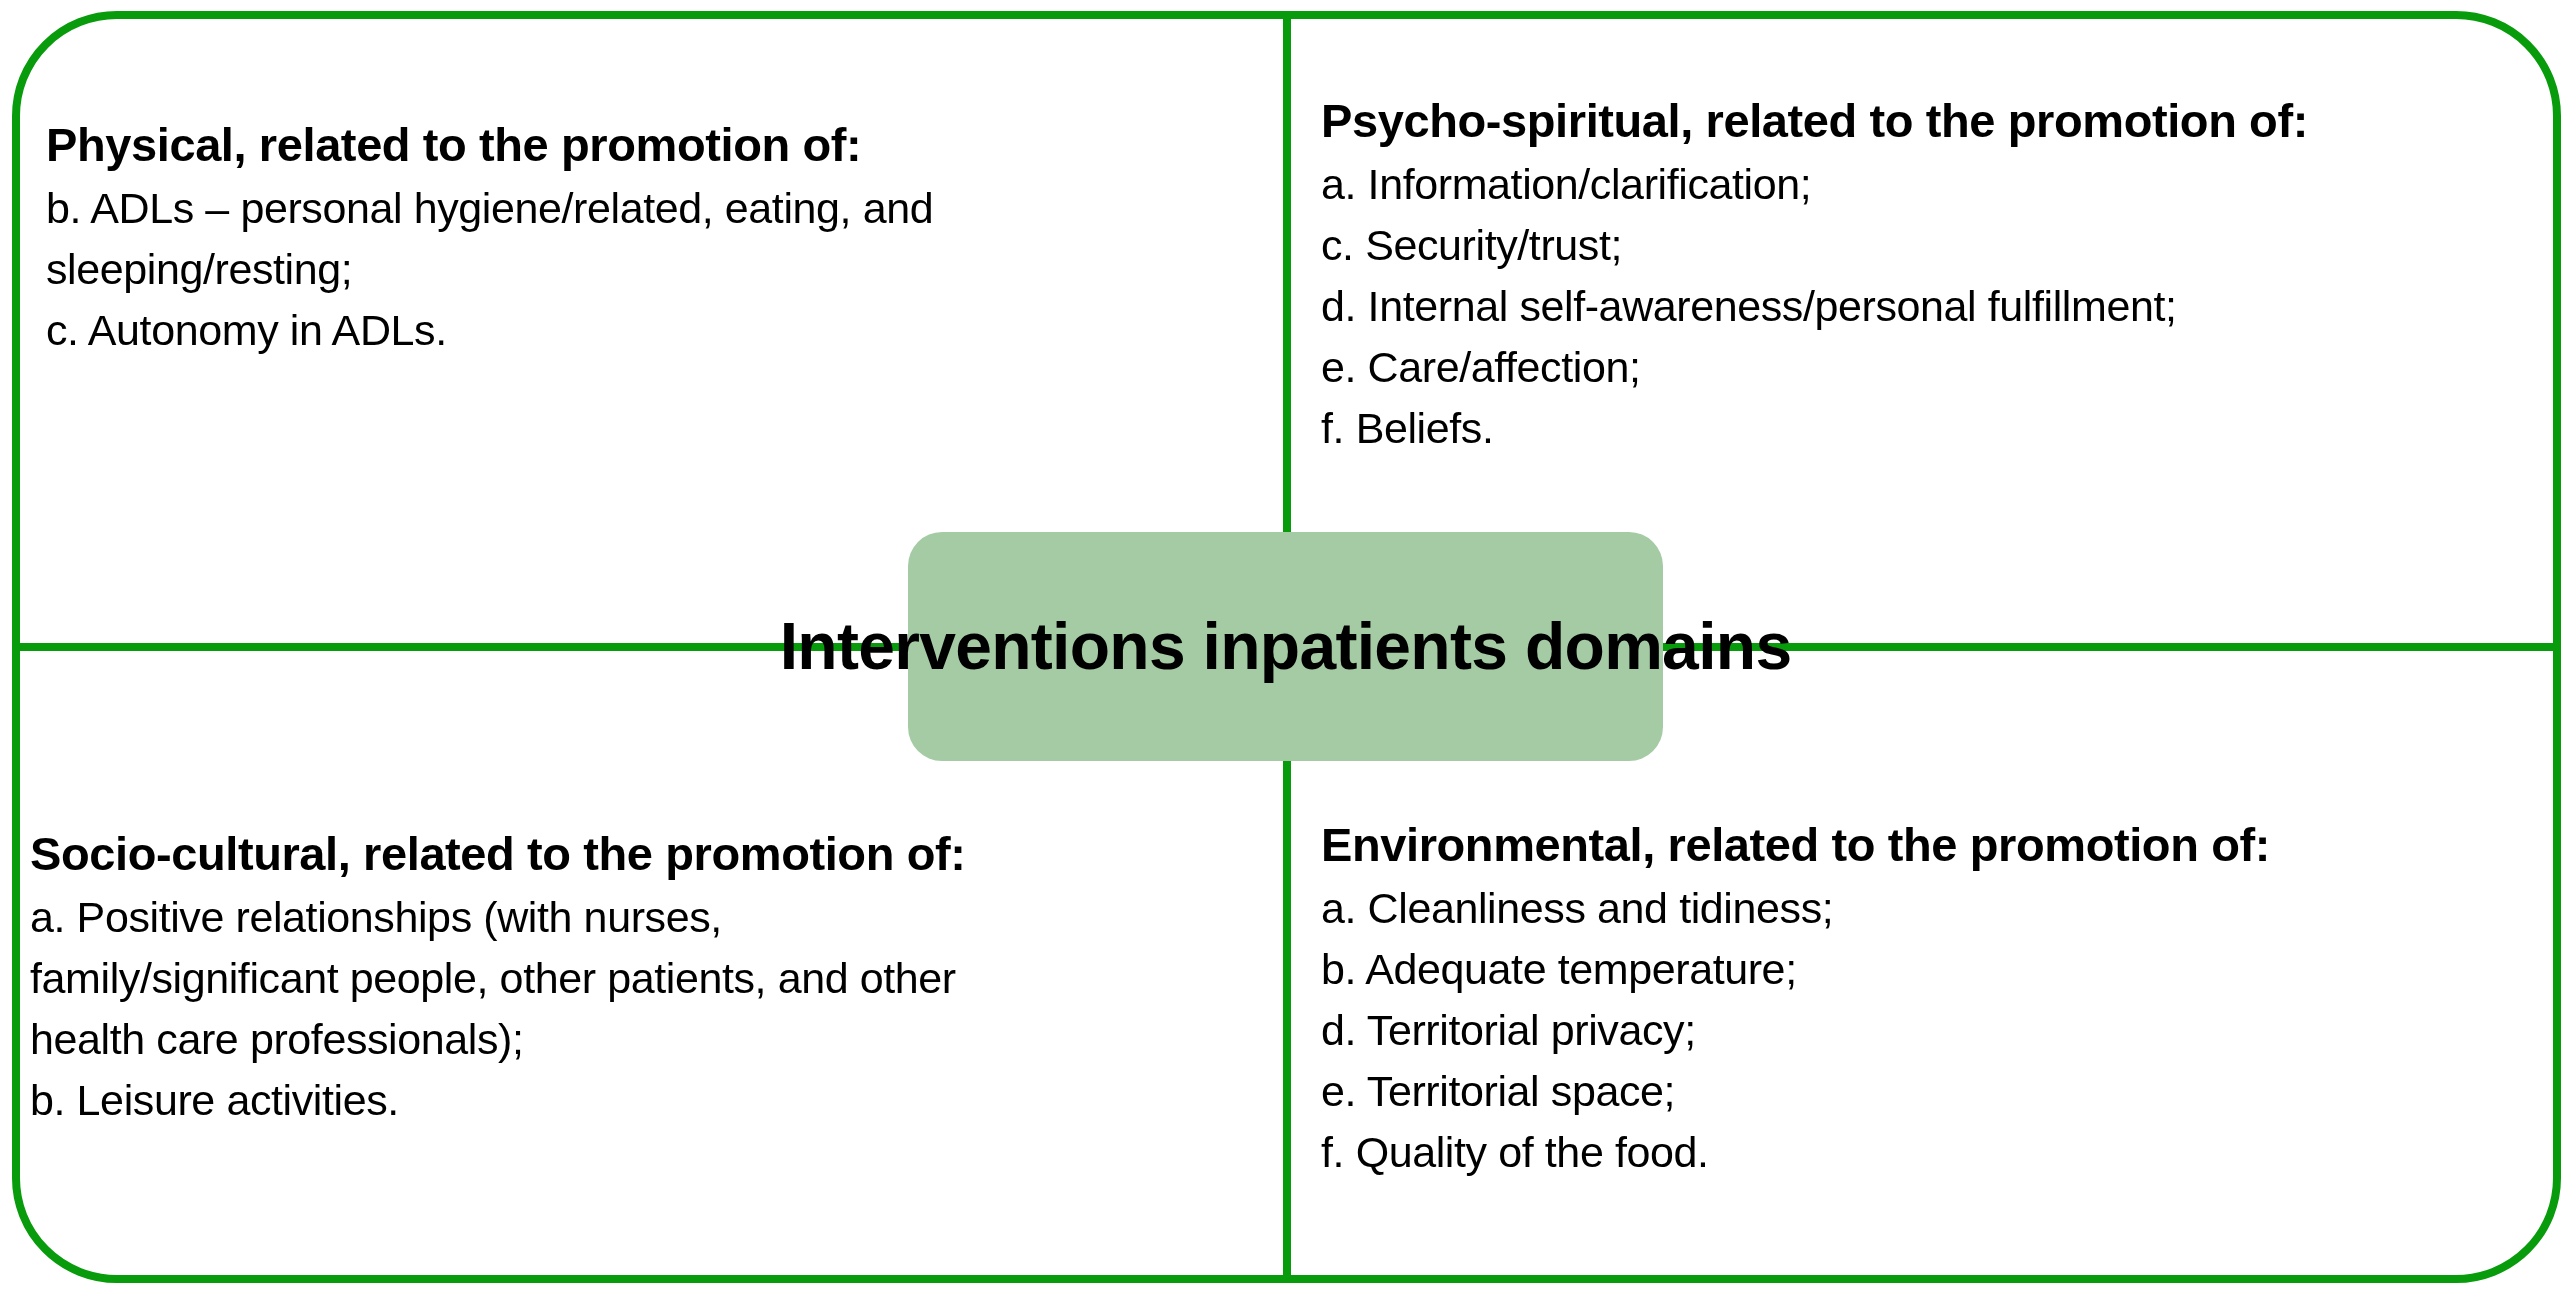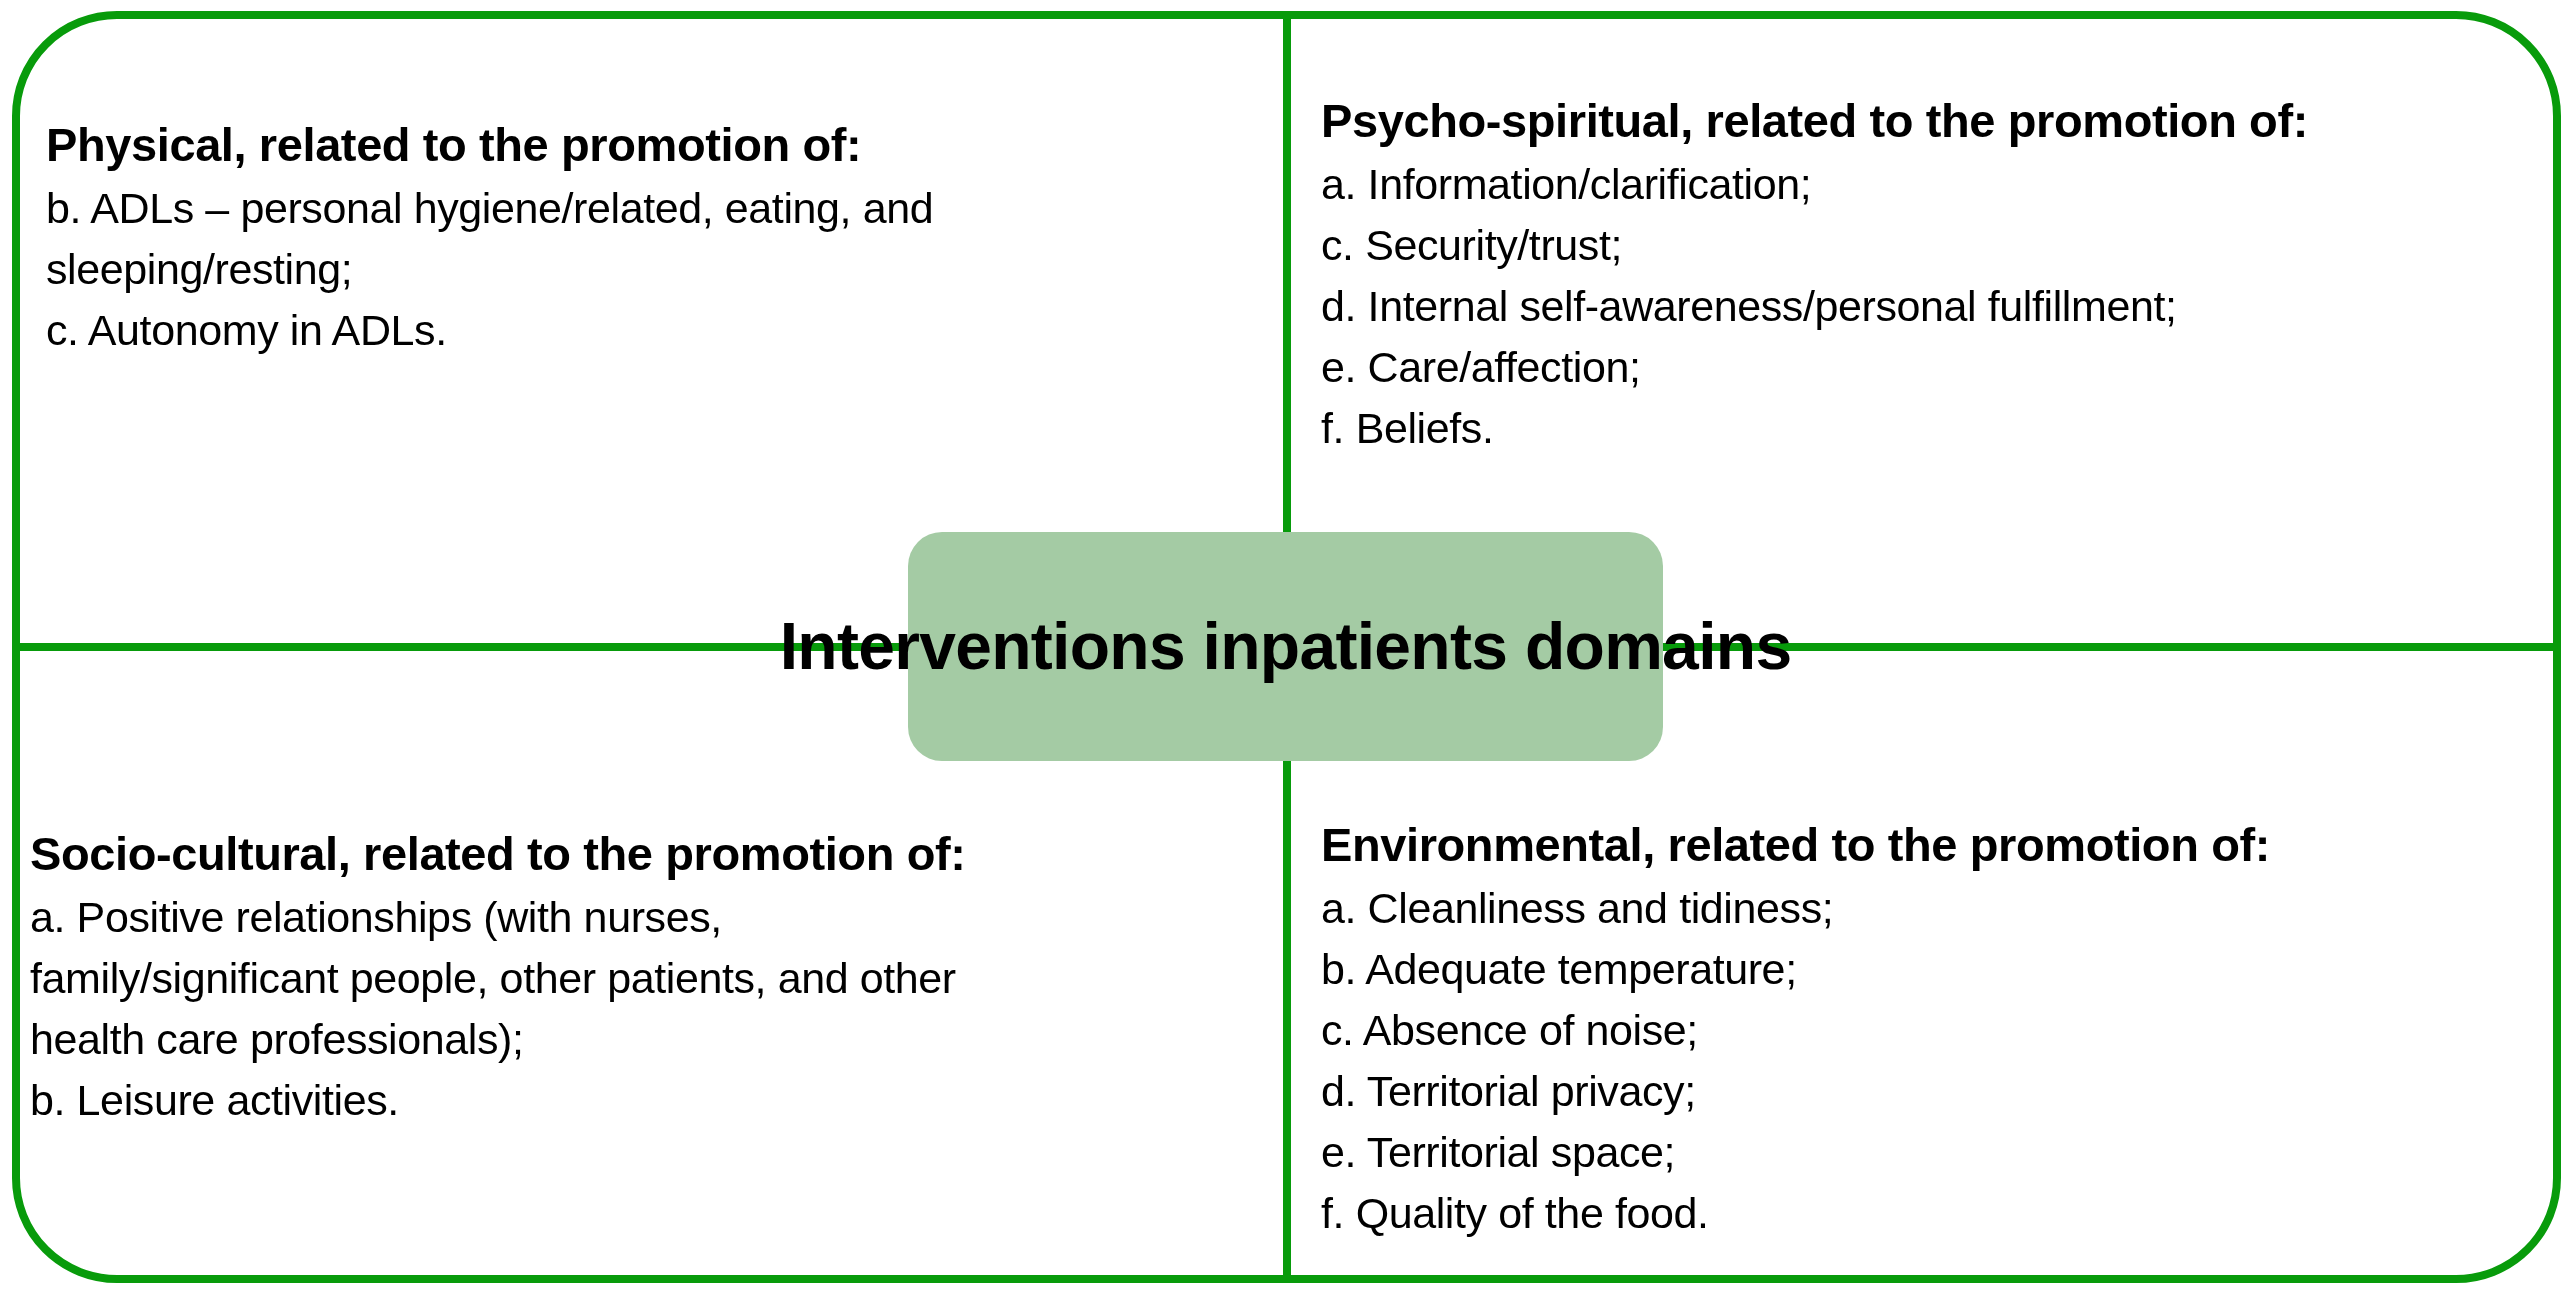--- a/index.html
+++ b/index.html
@@ -115,21 +115,20 @@
     <div class="q-line">a. Positive relationships (with nurses,</div>
     <div class="q-line">family/significant people, other patients, and other</div>
     <div class="q-line">health care professionals);</div>
     <div class="q-line">b. Leisure activities.</div>
   </div>
 
   <div class="quadrant q-br">
     <div class="q-heading">Environmental, related to the promotion of:</div>
     <div class="q-line">a. Cleanliness and tidiness;</div>
     <div class="q-line">b. Adequate temperature;</div>
-    <div class="q-line">c. Absence of noise;</div>
     <div class="q-line">d. Territorial privacy;</div>
     <div class="q-line">e. Territorial space;</div>
     <div class="q-line">f. Quality of the food.</div>
   </div>
 
   <div class="center-box">
     <div class="center-line">Interventions in</div>
     <div class="center-line">patients domains</div>
   </div>
 

